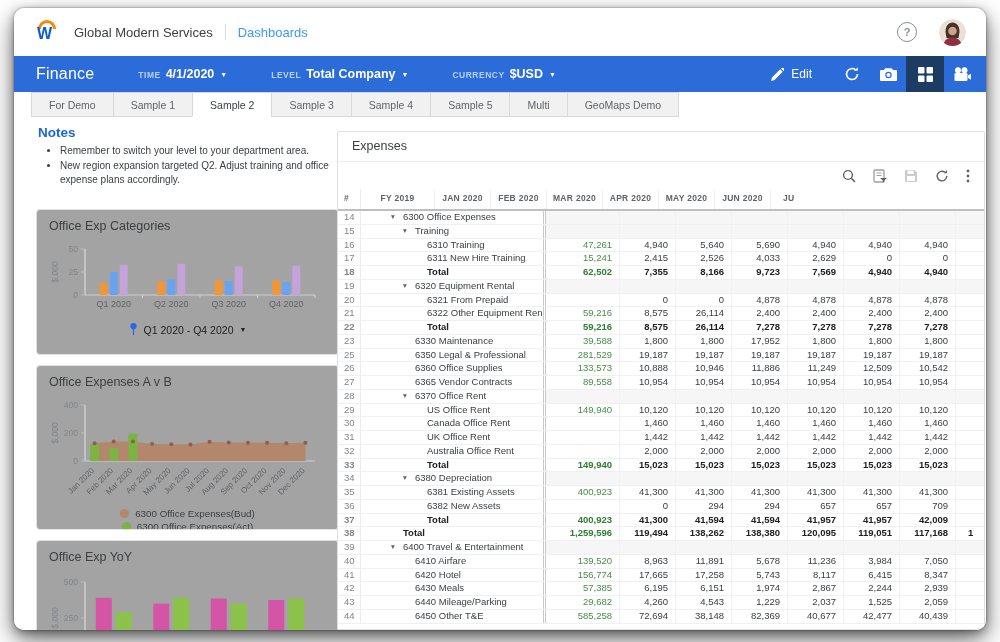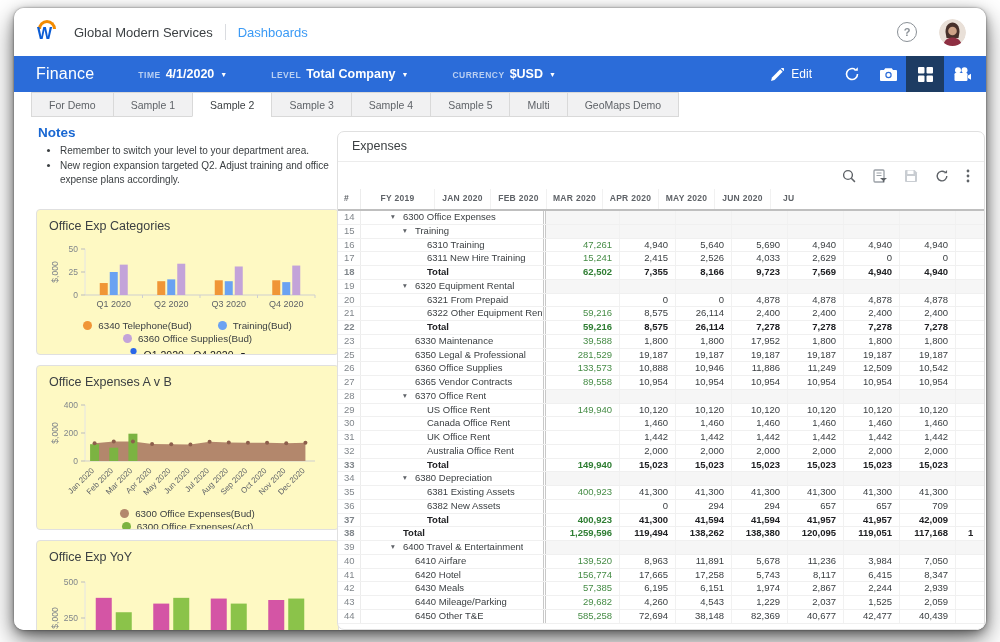--- a/index.html
+++ b/index.html
@@ -35,32 +35,32 @@
   .tab-bar{height:25px;display:flex;align-items:stretch;padding-left:18px;background:#fff;}
   .tab{font-size:10.5px;color:#5f6368;background:#f1f1f2;border:1px solid #d9d9d9;margin-left:-1px;
     display:flex;align-items:center;padding:0 17px;cursor:pointer;white-space:nowrap;}
   .tab.active{background:#fff;border-bottom-color:#fff;color:#3c4043;}
   
   .content{position:relative;height:513px;background:#fff;overflow:hidden;}
   .notes{position:absolute;left:24px;top:8px;width:300px;}
   .notes-title{color:#1967d2;font-size:13.5px;font-weight:bold;}
   .notes ul{margin:4px 0 0 0;padding-left:22px;}
   .notes li{font-size:10px;color:#3c4043;line-height:1.4;margin-bottom:1px;}
-  .card{position:absolute;left:22px;width:303px;background:#fef9c3;border:1px solid #e0e0e0;border-radius:4px;
+  .card{position:absolute;left:22px;width:303px;background:#a3a3a3;border:1px solid #e0e0e0;border-radius:4px;
     box-sizing:border-box;padding:9px 12px;overflow:hidden;}
   .card-title{font-size:12.5px;color:#3c4043;margin-bottom:2px;}
   .legend{display:flex;flex-wrap:wrap;justify-content:center;column-gap:26px;row-gap:2px;margin-top:1px;}
   .legend-item{display:flex;align-items:center;gap:6px;font-size:9.8px;color:#3c4043;}
   .legend-dot{width:9px;height:9px;border-radius:50%;flex:0 0 auto;}
   .chart-footer{display:flex;align-items:center;justify-content:center;gap:6px;margin-top:4px;
     font-size:10.5px;color:#202124;cursor:pointer;}
   .footer-caret{font-size:7px;color:#202124;}
   
   .panel{position:absolute;left:323px;top:14px;width:648px;height:499px;border:1px solid #e0e0e0;
-    border-radius:7px;box-sizing:border-box;display:flex;flex-direction:column;overflow:hidden;background:#fff;}
+    border-radius:1px;box-sizing:border-box;display:flex;flex-direction:column;overflow:hidden;background:#fff;}
   .panel-title{height:29px;line-height:29px;padding-left:14px;font-size:12.5px;color:#3c4043;
     border-bottom:1px solid #ececec;flex:0 0 auto;}
   .panel-toolbar{height:27px;display:flex;align-items:center;justify-content:flex-end;gap:17px;
     padding-right:14px;flex:0 0 auto;}
   .pt-icon{display:flex;align-items:center;cursor:pointer;}
   .grid-wrap{flex:1 1 auto;overflow:hidden;}
   .t-row{display:flex;height:12.75px;line-height:12.6px;border-bottom:1px solid #f0f0f0;font-size:9.5px;color:#3c4043;}
   .t-head{height:20px;line-height:19px;border-bottom:2px solid #bfbfbf;font-size:8.5px;color:#5f6368;
     font-weight:bold;letter-spacing:.3px;}
   .cell{box-sizing:border-box;overflow:hidden;white-space:nowrap;flex:0 0 auto;}
@@ -207,34 +207,21 @@
             <rect x="165.75" y="45.28" width="8" height="14.72" fill="#f09637"></rect>
             <rect x="175.75" y="46.2" width="8" height="13.799999999999999" fill="#6aa2f2"></rect>
             <rect x="185.75" y="31.48" width="8" height="28.52" fill="#c3a3d9"></rect>
             <text x="179.75" y="72" text-anchor="middle" font-size="9" fill="#5f6368">Q3 2020</text>
             <line x1="208.5" y1="60" x2="208.5" y2="63" stroke="#cfcfcf"></line>
             <rect x="223.25" y="45.28" width="8" height="14.72" fill="#f09637"></rect>
             <rect x="233.25" y="47.12" width="8" height="12.88" fill="#6aa2f2"></rect>
             <rect x="243.25" y="30.56" width="8" height="29.44" fill="#c3a3d9"></rect>
             <text x="237.25" y="72" text-anchor="middle" font-size="9" fill="#5f6368">Q4 2020</text>
             <line x1="266" y1="60" x2="266" y2="63" stroke="#cfcfcf"></line>
-          </svg><div class="legend">
-            <span class="legend-item">
-              <span class="legend-dot" style="background: rgb(240, 150, 55);"></span>
-              <span>6340 Telephone(Bud)</span>
-            </span>
-            <span class="legend-item">
-              <span class="legend-dot" style="background: rgb(106, 162, 242);"></span>
-              <span>Training(Bud)</span>
-            </span>
-            <span class="legend-item">
-              <span class="legend-dot" style="background: rgb(195, 163, 217);"></span>
-              <span>6360 Office Supplies(Bud)</span>
-            </span>
-          </div><div class="chart-footer">
+          </svg><div class="chart-footer">
             <svg width="9" height="13" viewBox="0 0 9 13">
               <circle cx="4.5" cy="3.2" r="3.1" fill="#2a66e8"></circle>
               <rect x="3.9" y="5.5" width="1.2" height="6.5" fill="#2a66e8"></rect>
             </svg>
             <span>Q1 2020 - Q4 2020</span>
             <span class="footer-caret">▼</span>
           </div></div>
       <div class="card" id="card1" style="top:248px;height:165px;"><div class="card-title">Office Expenses A v B</div><svg width="278" height="112" viewBox="0 0 278 112">
             <line x1="36" y1="14" x2="36" y2="70" stroke="#e4e4e4" stroke-width="1"></line>
             <line x1="36" y1="70" x2="266" y2="70" stroke="#cfcfcf" stroke-width="1"></line>

